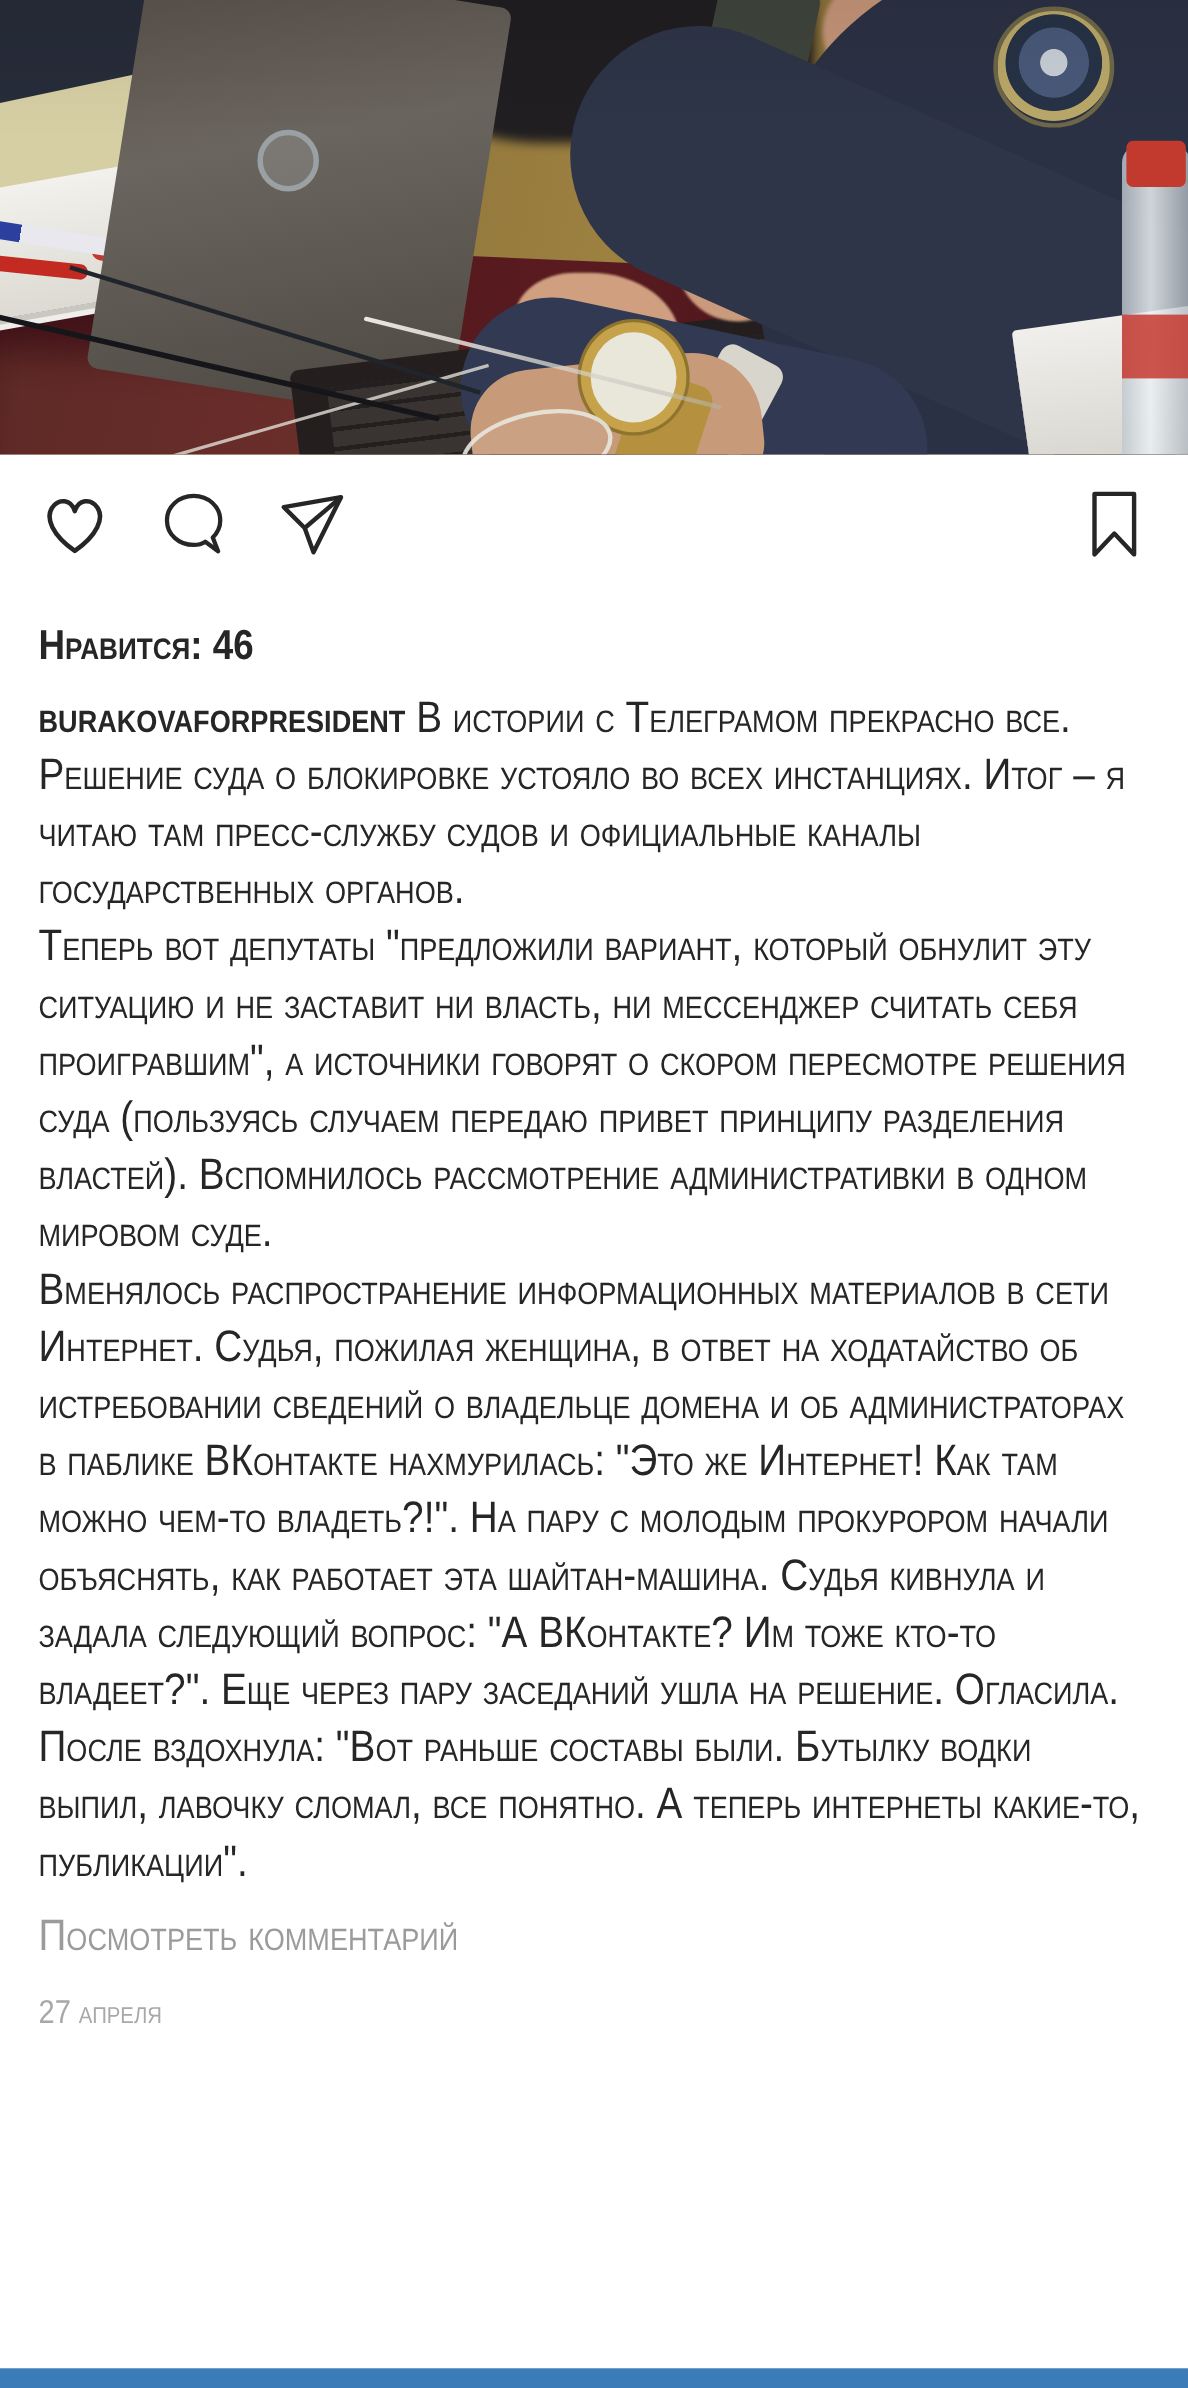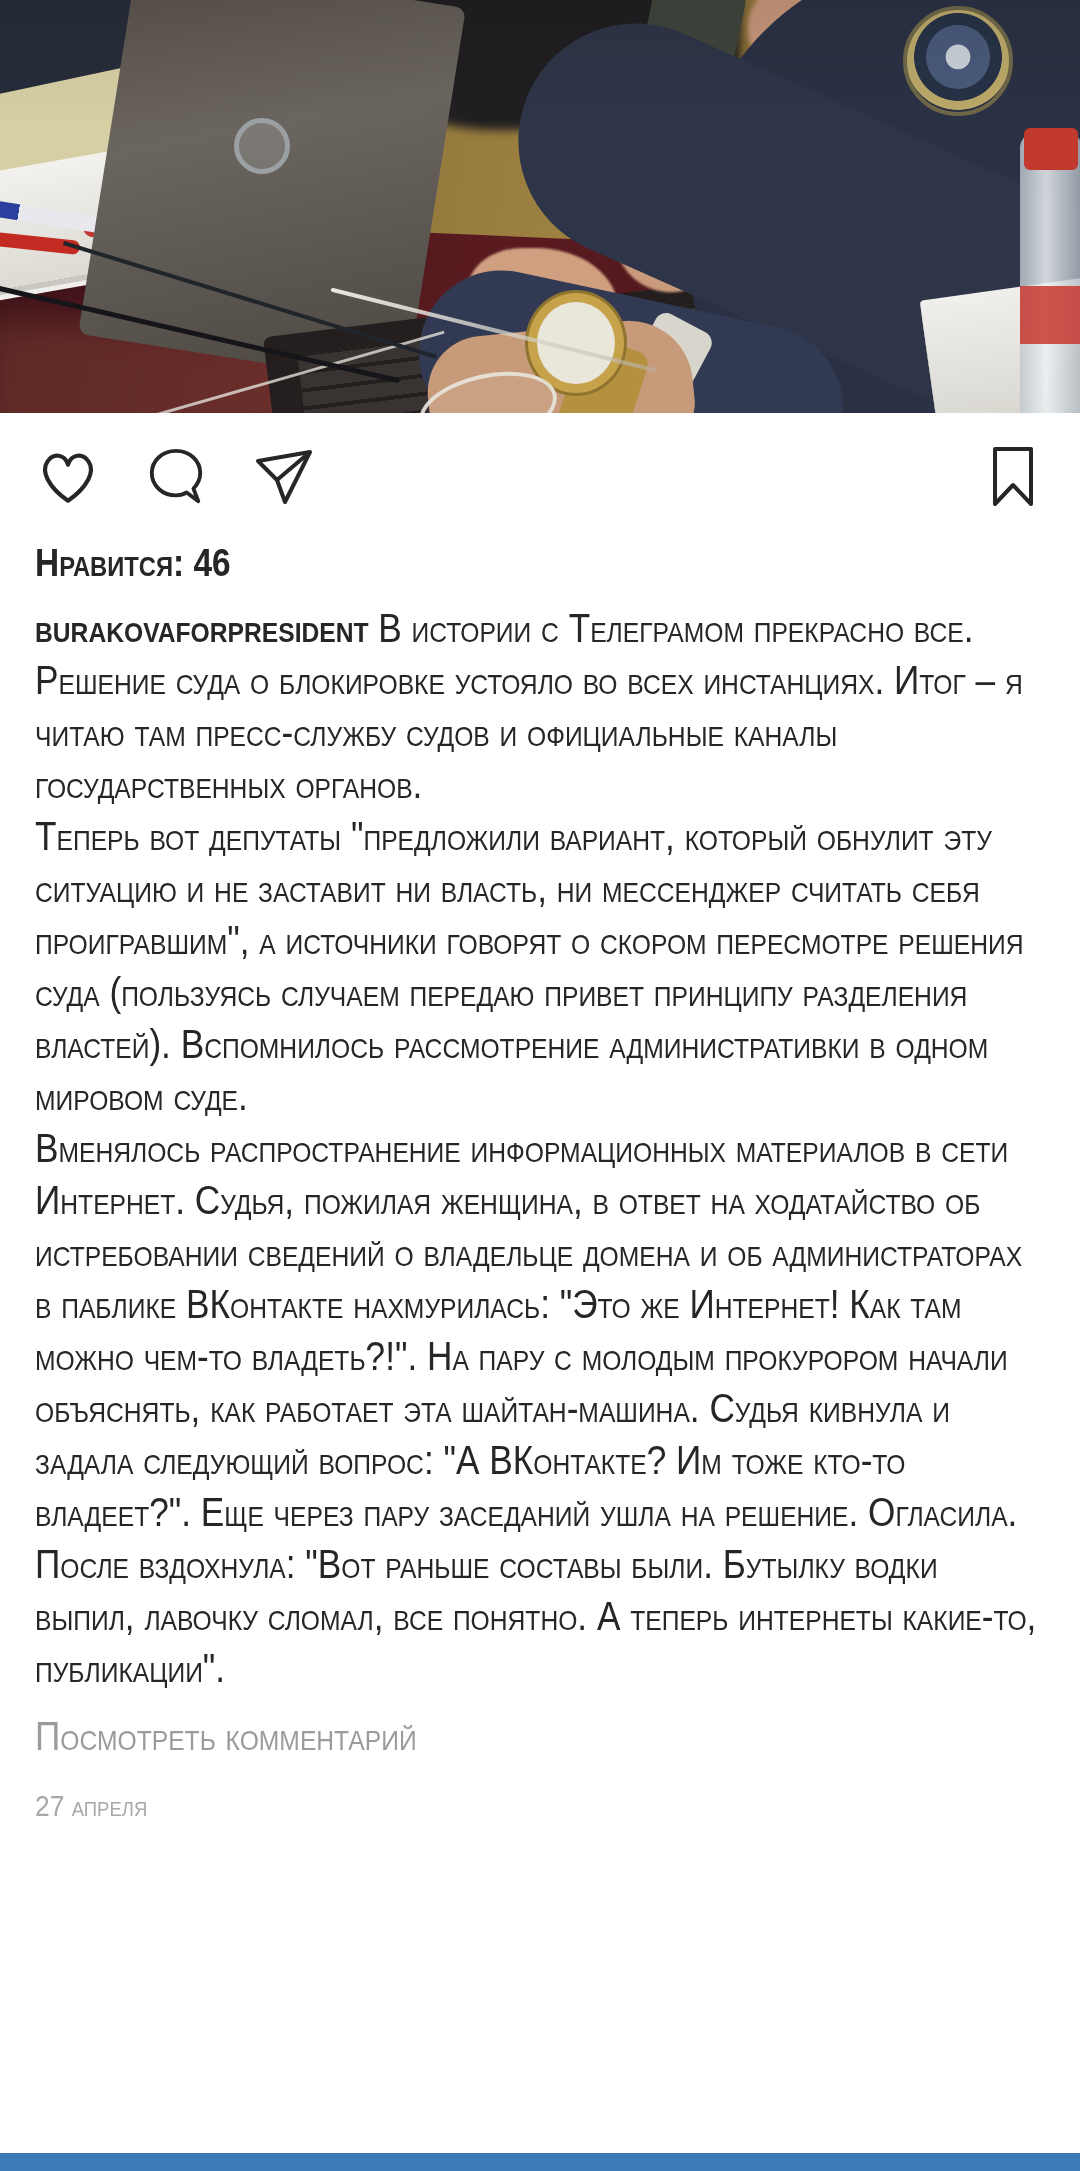--- a/index.html
+++ b/index.html
@@ -45,21 +45,21 @@
   .p-bottle-cap{left:1024px;top:128px;width:54px;height:42px;background:#c2392e;border-radius:6px;}
   .p-bottle-label{left:1020px;top:286px;width:62px;height:58px;background:rgba(198,58,48,.85);}
   .p-haze{left:0;top:0;right:0;bottom:0;background:linear-gradient(180deg,rgba(0,0,0,.07),rgba(0,0,0,0) 30%);}
 
   
   .action-bar{position:relative;display:flex;align-items:center;gap:44px;padding:31px 38px 0 35px;height:64px;}
   .action-bar svg{display:block;}
   .save-btn{position:absolute;right:38px;top:31px;}
 
   
-  .text-outer{padding-left:35px;margin-top:32px;}
+  .text-outer{padding-left:35px;margin-top:56px;}
   .condensed{width:1148px;transform:scaleX(0.88);transform-origin:0 0;font-variant:small-caps;}
   .likes{font-size:38px;font-weight:700;line-height:46px;margin:0;}
   .caption{font-size:40px;line-height:52px;margin:16px 0 0 0;}
   .caption .uname{font-weight:700;}
   .caption .ctext{white-space:pre-line;}
   .view-comments{font-size:40px;line-height:52px;margin:16px 0 0 0;color:#9b9b9b;}
   .date{font-size:30px;line-height:40px;margin:24px 0 0 0;color:#a8a8a8;}
 
   .bottom-bar{position:absolute;left:0;top:2153px;width:1080px;height:18px;background:#3a7bb8;}
 </style>

